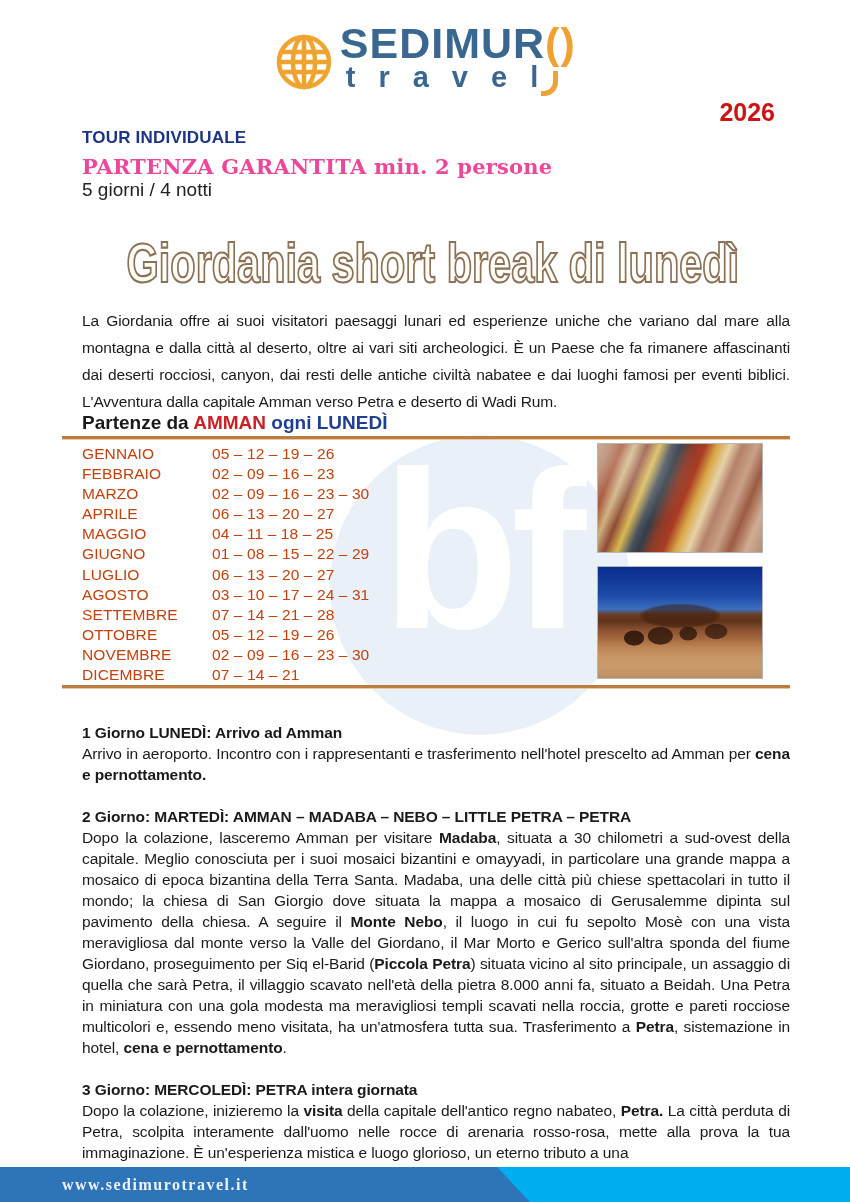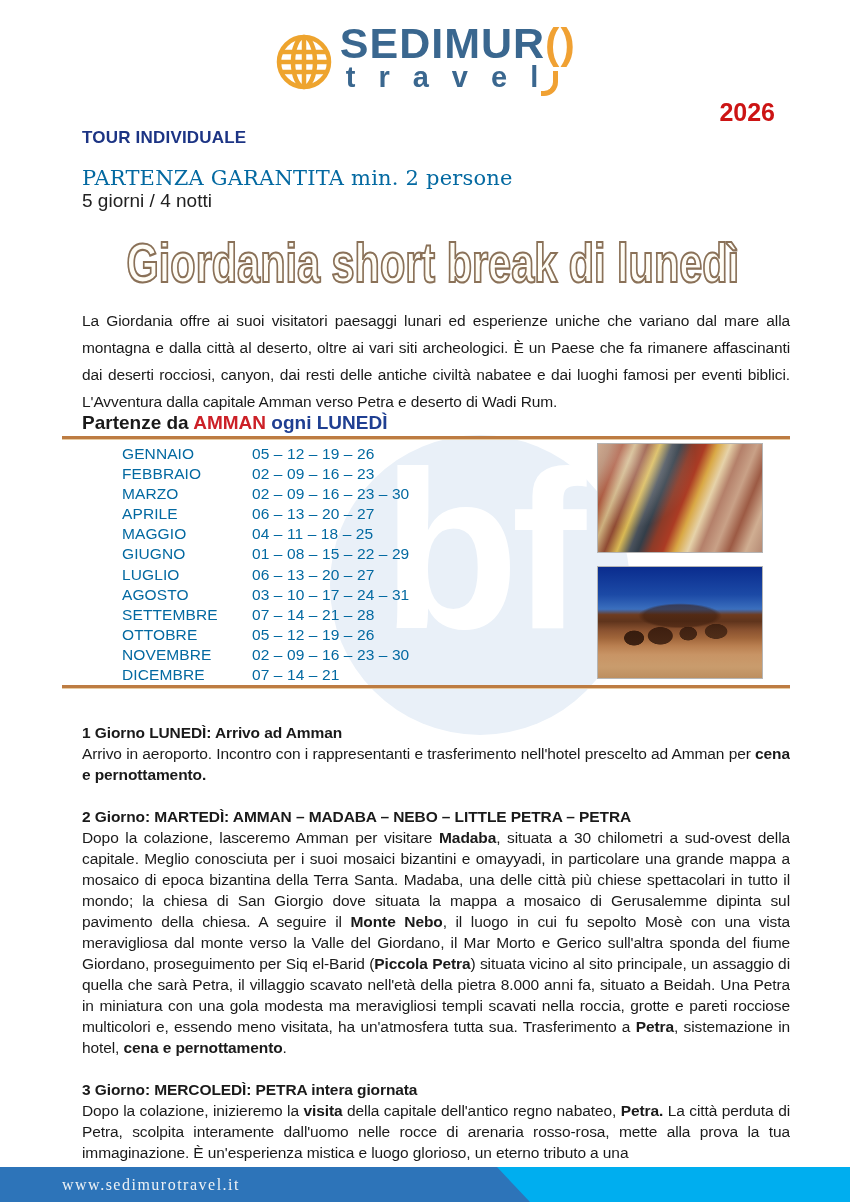--- a/index.html
+++ b/index.html
@@ -16,22 +16,22 @@
   .brand-bottom{font-size:29px;font-weight:700;color:#3a678f;letter-spacing:23px;margin-top:-2px;
                 padding-left:6px;white-space:nowrap;display:flex;align-items:flex-start;}
   .logo-hook{display:inline-block;width:12px;height:20px;border-right:5px solid #f0a133;
              border-bottom:5px solid #f0a133;border-bottom-right-radius:14px;
              transform:translate(-20px,8px);}
 
   
   .year{position:absolute;top:98px;right:75px;font-size:25px;font-weight:700;color:#cc1414;}
   .head-block{position:absolute;left:82px;top:128px;}
   .tour-type{font-size:17px;font-weight:700;color:#1c3484;letter-spacing:.2px;}
-  .guarantee{font-family:"DejaVu Serif","Liberation Serif",serif;font-size:21px;font-weight:400;
-             color:#0369a1;margin-top:18px;letter-spacing:.2px;}
+  .guarantee{font-family:"DejaVu Serif","Liberation Serif",serif;font-size:21px;font-weight:700;
+             color:#ec4899;margin-top:6px;letter-spacing:.2px;}
   .duration{font-size:19px;color:#222;}
 
   
   .big-title{position:absolute;top:230px;left:0;right:0;text-align:center;white-space:nowrap;margin-left:16px;}
   .big-title span{display:inline-block;font-size:56px;font-weight:700;letter-spacing:0;
       color:#fffdf6;-webkit-text-stroke:2.2px #8a7158;text-shadow:0 0 1px #8a7158;
       transform:scaleX(.74);transform-origin:center;}
 
   
   .intro{position:absolute;left:82px;top:307px;width:708px;font-size:15.5px;line-height:27px;
@@ -40,21 +40,21 @@
   
   .dep-heading{position:absolute;left:82px;top:412px;font-size:19px;font-weight:700;z-index:2;}
   .dep-heading .city{color:#cc2027;}
   .dep-heading .blue{color:#1f3f92;}
   .rule{position:absolute;left:62px;width:728px;height:3px;background:#bd7c42;
         box-shadow:0 1px 0 #e8cba2;z-index:2;}
   .rule-top{top:436px;}
   .rule-bottom{top:685px;}
   .dep-table{position:absolute;left:82px;top:444px;width:500px;display:grid;
              grid-template-columns:130px 1fr;line-height:20.1px;font-size:15.5px;
-             color:#0369a1;z-index:2;letter-spacing:.1px;margin-left:40px;}
+             color:#c2410c;z-index:2;letter-spacing:.1px;}
 
   
   .watermark{position:absolute;left:330px;top:435px;width:300px;height:300px;border-radius:50%;
              background:#e9f0f8;display:flex;align-items:flex-start;justify-content:center;z-index:0;}
   .watermark span{font-size:225px;font-weight:700;color:#fff;letter-spacing:-8px;
                   transform:translateY(-14px);}
 
   
   .photo{position:absolute;left:597px;width:166px;border:1px solid #b5b5b5;box-sizing:border-box;z-index:3;}
   .photo-strata{top:443px;height:110px;background:
@@ -71,21 +71,21 @@
       linear-gradient(180deg,#0a2c8e 0%,#1c4aa6 25%,#3b6fbe 38%,#6e3c20 43%,#5f341c 49%,
         #8a5230 57%,#a0653a 64%,#b97f50 71%,#c89465 79%,#c99c6d 90%,#bd8f60 100%);}
 
   
   .itinerary{position:absolute;left:82px;top:722px;width:708px;bottom:40px;overflow:hidden;z-index:2;}
   .section{margin-bottom:21px;}
   .sec-heading{font-size:15.5px;font-weight:700;line-height:21px;letter-spacing:-.1px;}
   .sec-body{margin:0;font-size:15.5px;line-height:21px;text-align:justify;letter-spacing:-.1px;}
 
   
-  .footer{position:absolute;left:0;bottom:0;width:850px;height:35px;background:#00aeef;z-index:4;}
+  .footer{position:absolute;left:0;bottom:0;width:850px;height:35px;background:#00aeef;z-index:4;font-weight:bold;}
   .footer-dark{position:absolute;inset:0;background:#2d74b9;
                clip-path:polygon(0 0,497px 0,530px 100%,0 100%);}
   .footer-url{position:absolute;left:62px;top:50%;transform:translateY(-50%);
               font-family:"Liberation Serif",serif;font-size:16px;letter-spacing:1.5px;
               color:#eef2f5;}
 </style>
 </head>
 <body>
 
 <div class="page">

